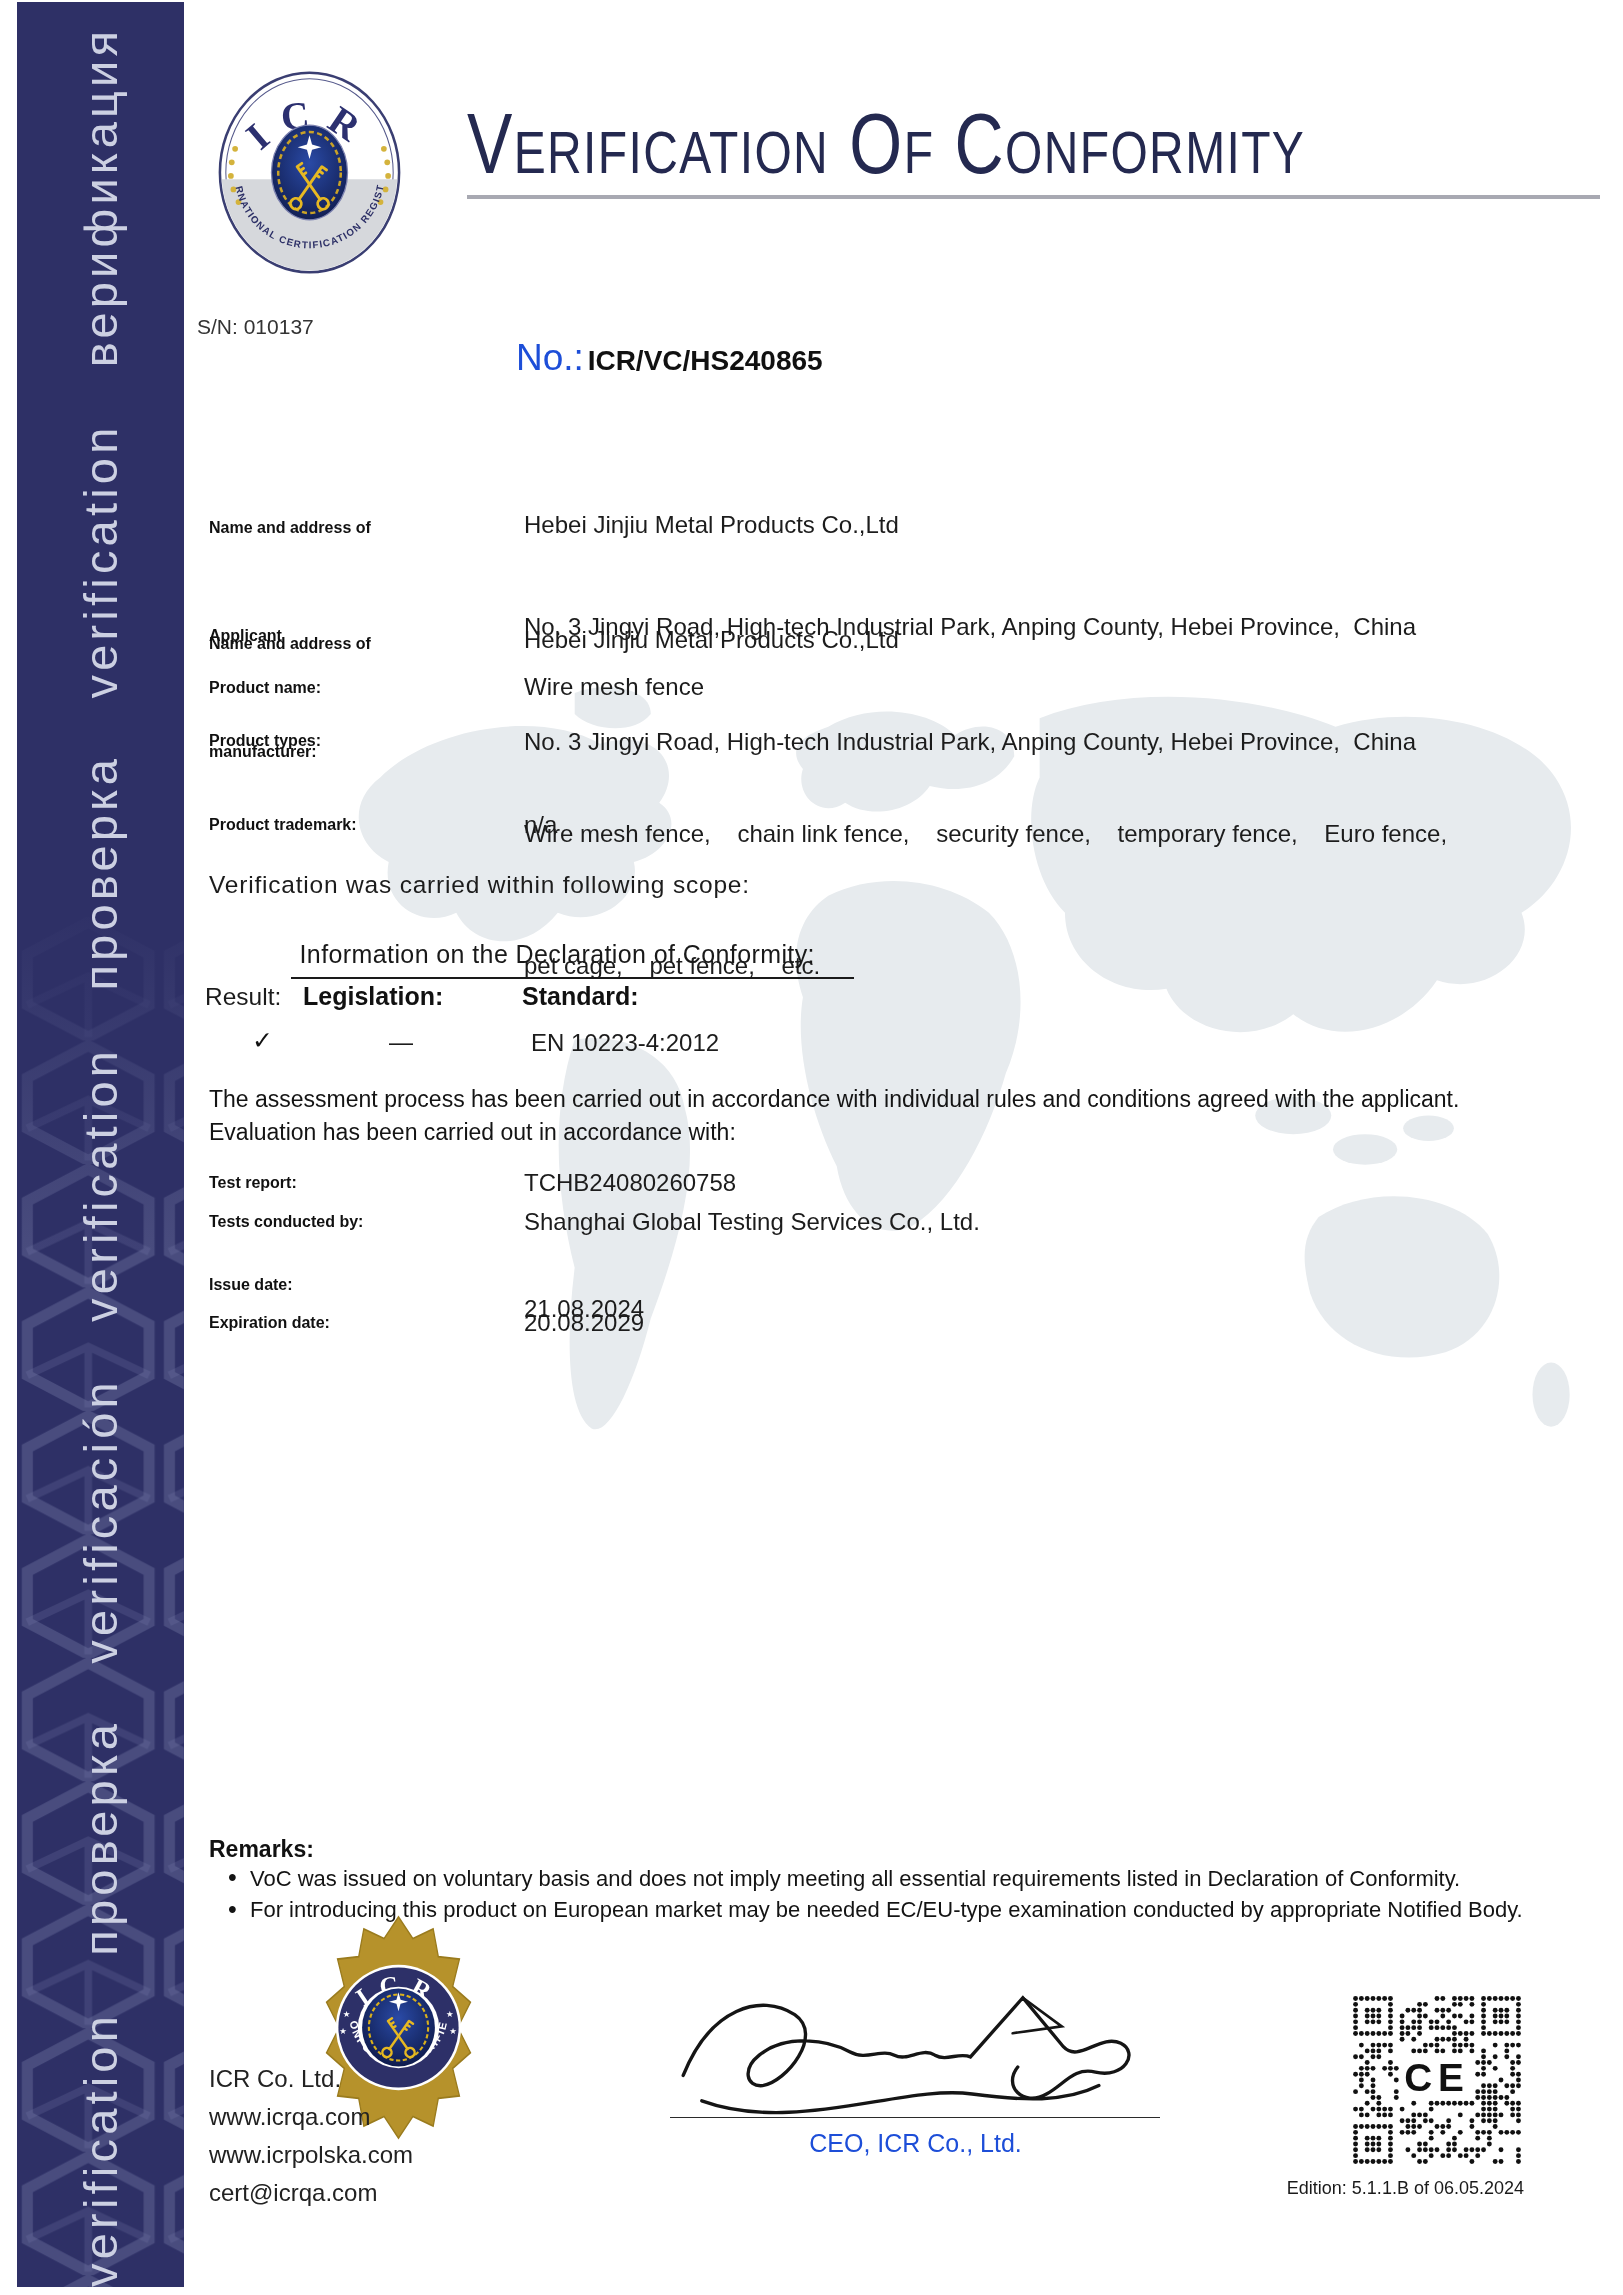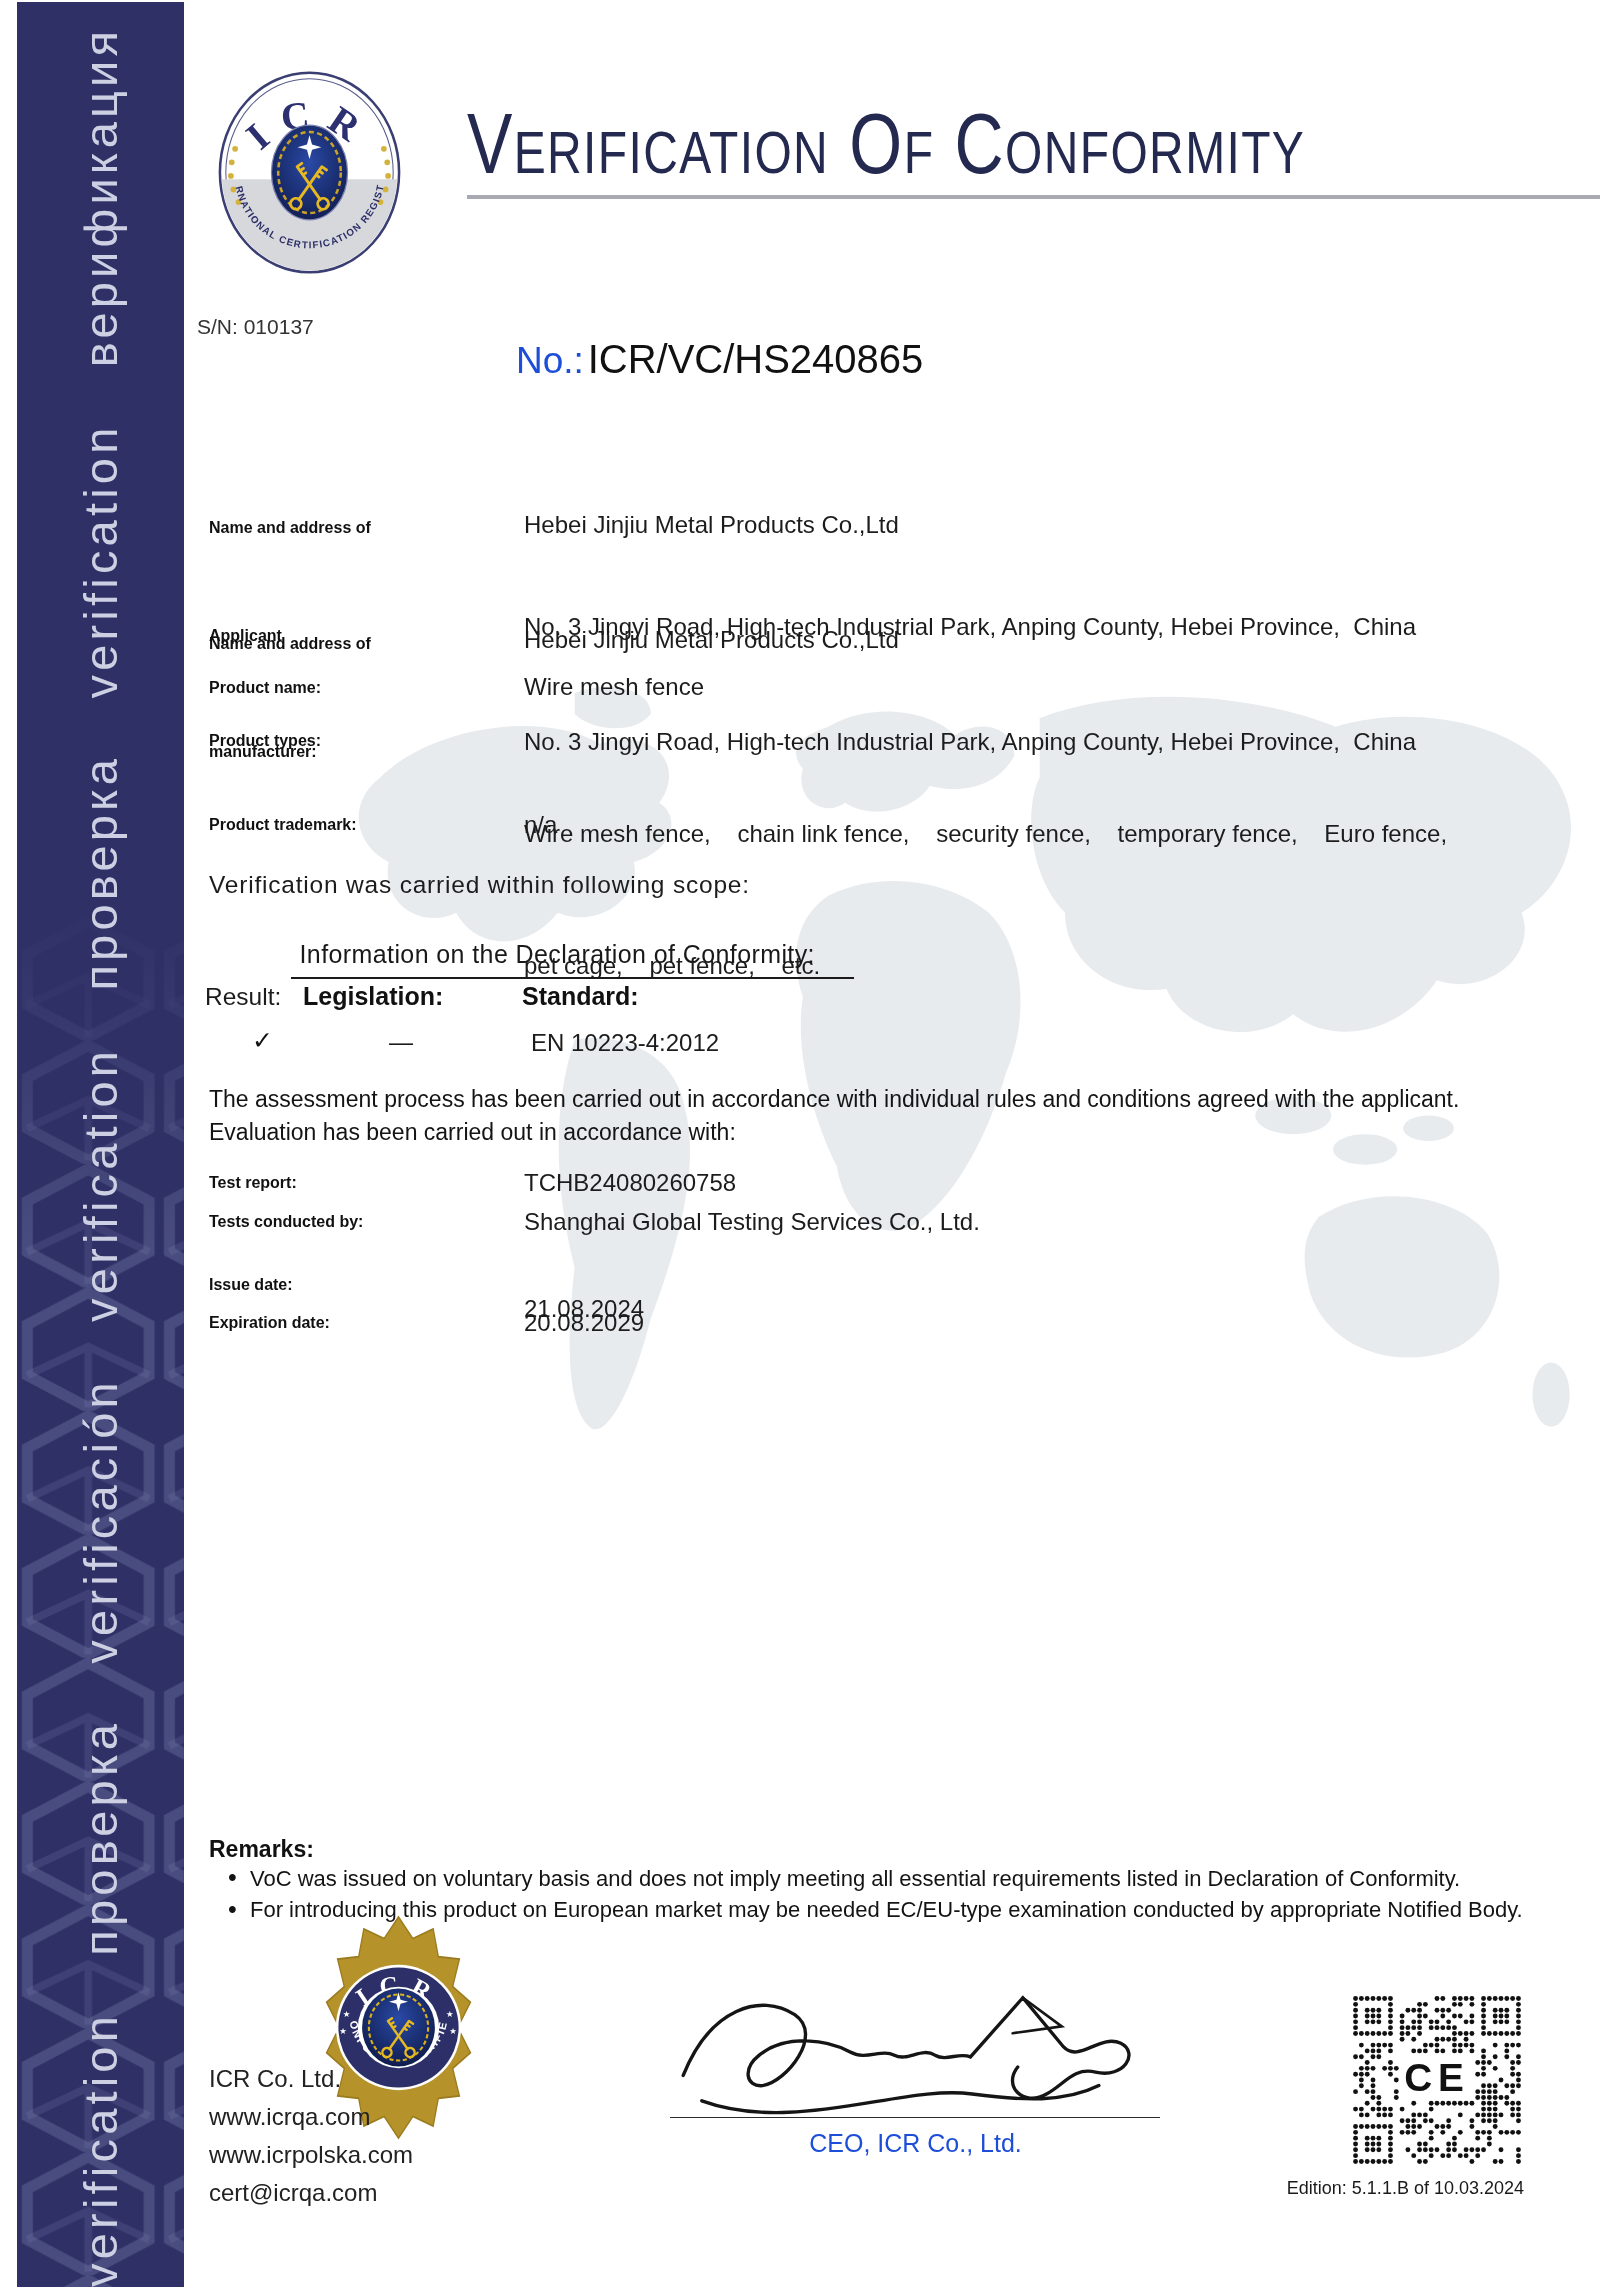--- a/index.html
+++ b/index.html
@@ -15,21 +15,21 @@
   #sidebar .vtext{position:absolute;left:0;top:0;width:167px;height:2285px;
            writing-mode:vertical-rl;transform:rotate(180deg);
            font-size:47px;line-height:167px;letter-spacing:4.2px;word-spacing:39px;
            color:#ccd0e2;white-space:nowrap;}
   
   .title{font-variant:small-caps;font-size:85px;font-weight:400;letter-spacing:1.7px;
          color:#242950;transform:scaleX(.80);transform-origin:left top;white-space:nowrap;}
   .grayline{background:#a8a9b2;height:4.2px;}
   .sn{font-size:21px;color:#333;}
   .no-label{font-size:37px;color:#1d4ed8;}
-  .no-value{font-size:40px;font-weight:normal;color:#111;}
+  .no-value{font-size:28px;font-weight:bold;color:#111;}
   
   .label{font-weight:bold;font-size:16px;color:#111;line-height:36px;white-space:pre;}
   .value{font-size:24px;color:#1c1c1c;line-height:34px;white-space:pre;}
   .plain{font-size:24.5px;color:#1c1c1c;}
   .para{font-size:23px;color:#141414;white-space:pre;}
   .decl-heading{font-size:25px;color:#191919;border-bottom:2.5px solid #1a1a1a;
                 padding:0 39px 7.6px 8.5px;white-space:pre;}
   .colhead{font-size:25px;font-weight:bold;color:#111;}
   .colhead-light{font-size:24.5px;color:#1c1c1c;}
   .check{font-family:"DejaVu Sans",sans-serif;font-size:25px;color:#111;}
@@ -606,16 +606,16 @@
         <circle cx="10.3" cy="196.6" r="2.9"></circle>
         <circle cx="17.2" cy="196.6" r="2.9"></circle>
         <circle cx="24.1" cy="196.6" r="2.9"></circle>
         <circle cx="31.0" cy="196.6" r="2.9"></circle>
         <circle cx="37.9" cy="196.6" r="2.9"></circle>
         <circle cx="44.8" cy="196.6" r="2.9"></circle>
       </g>
     <rect x="62" y="74" width="80" height="52" fill="#ffffff"></rect>
     <text x="102" y="115" text-anchor="middle" font-size="46" font-weight="bold" letter-spacing="7" fill="#111">CE</text>
   </svg>
-  <div class="abs edition" style="left:1209px;top:2178px;width:315px;z-index:2;">Edition: 5.1.1.B of 10.03.2024</div>
+  <div class="abs edition" style="left:1209px;top:2178px;width:315px;z-index:2;">Edition: 5.1.1.B of 06.05.2024</div>
 
 </div>
 
 
 </body></html>

